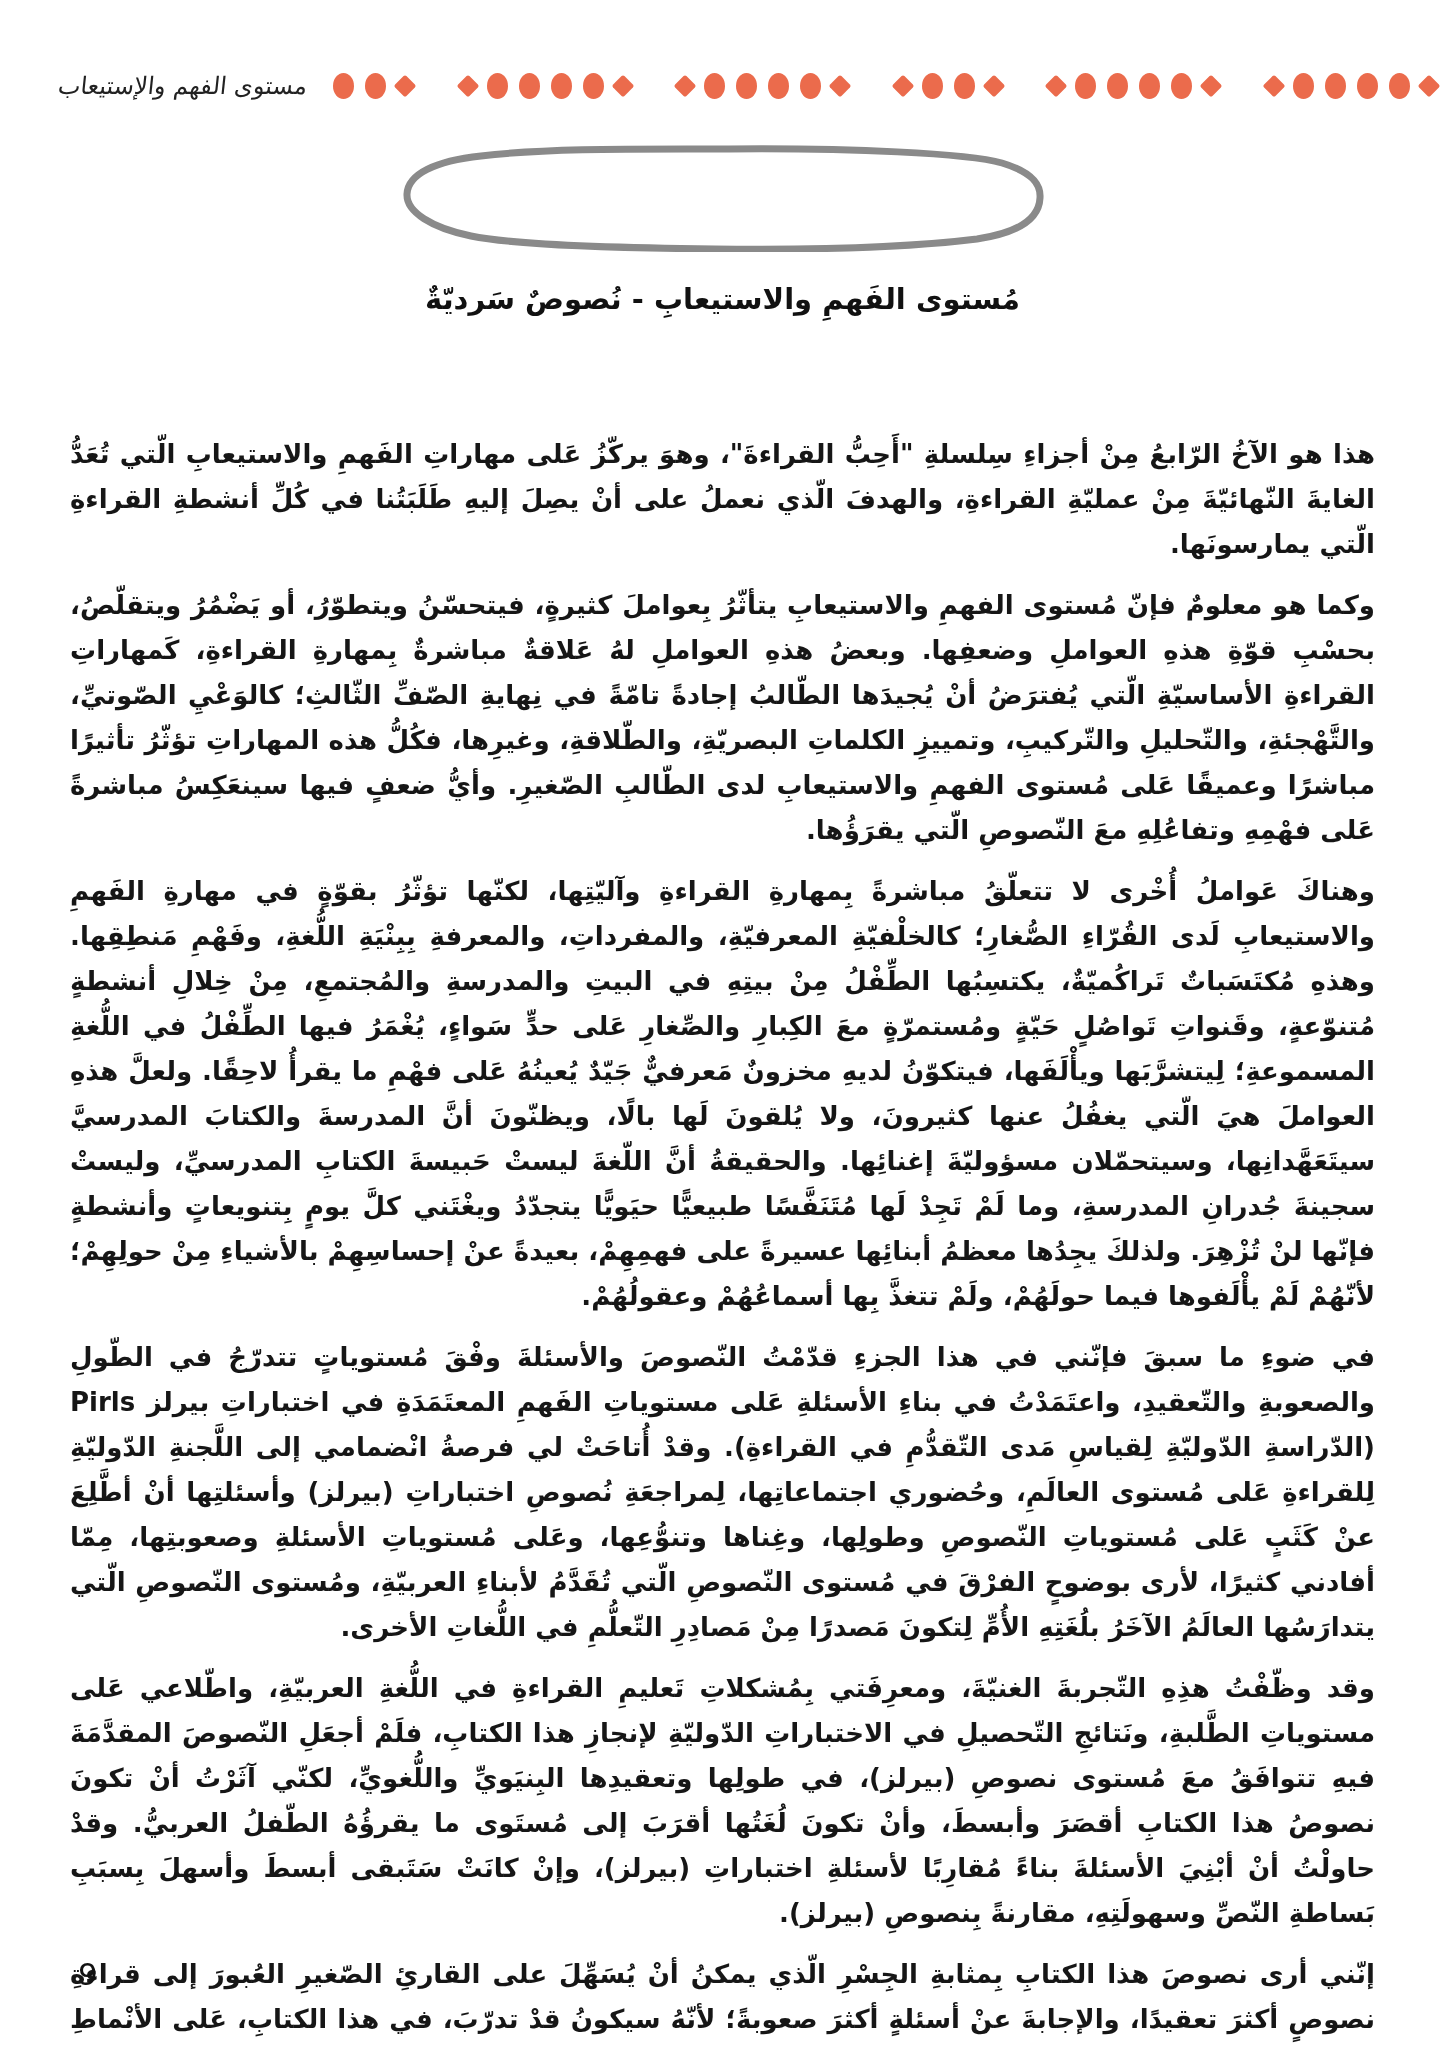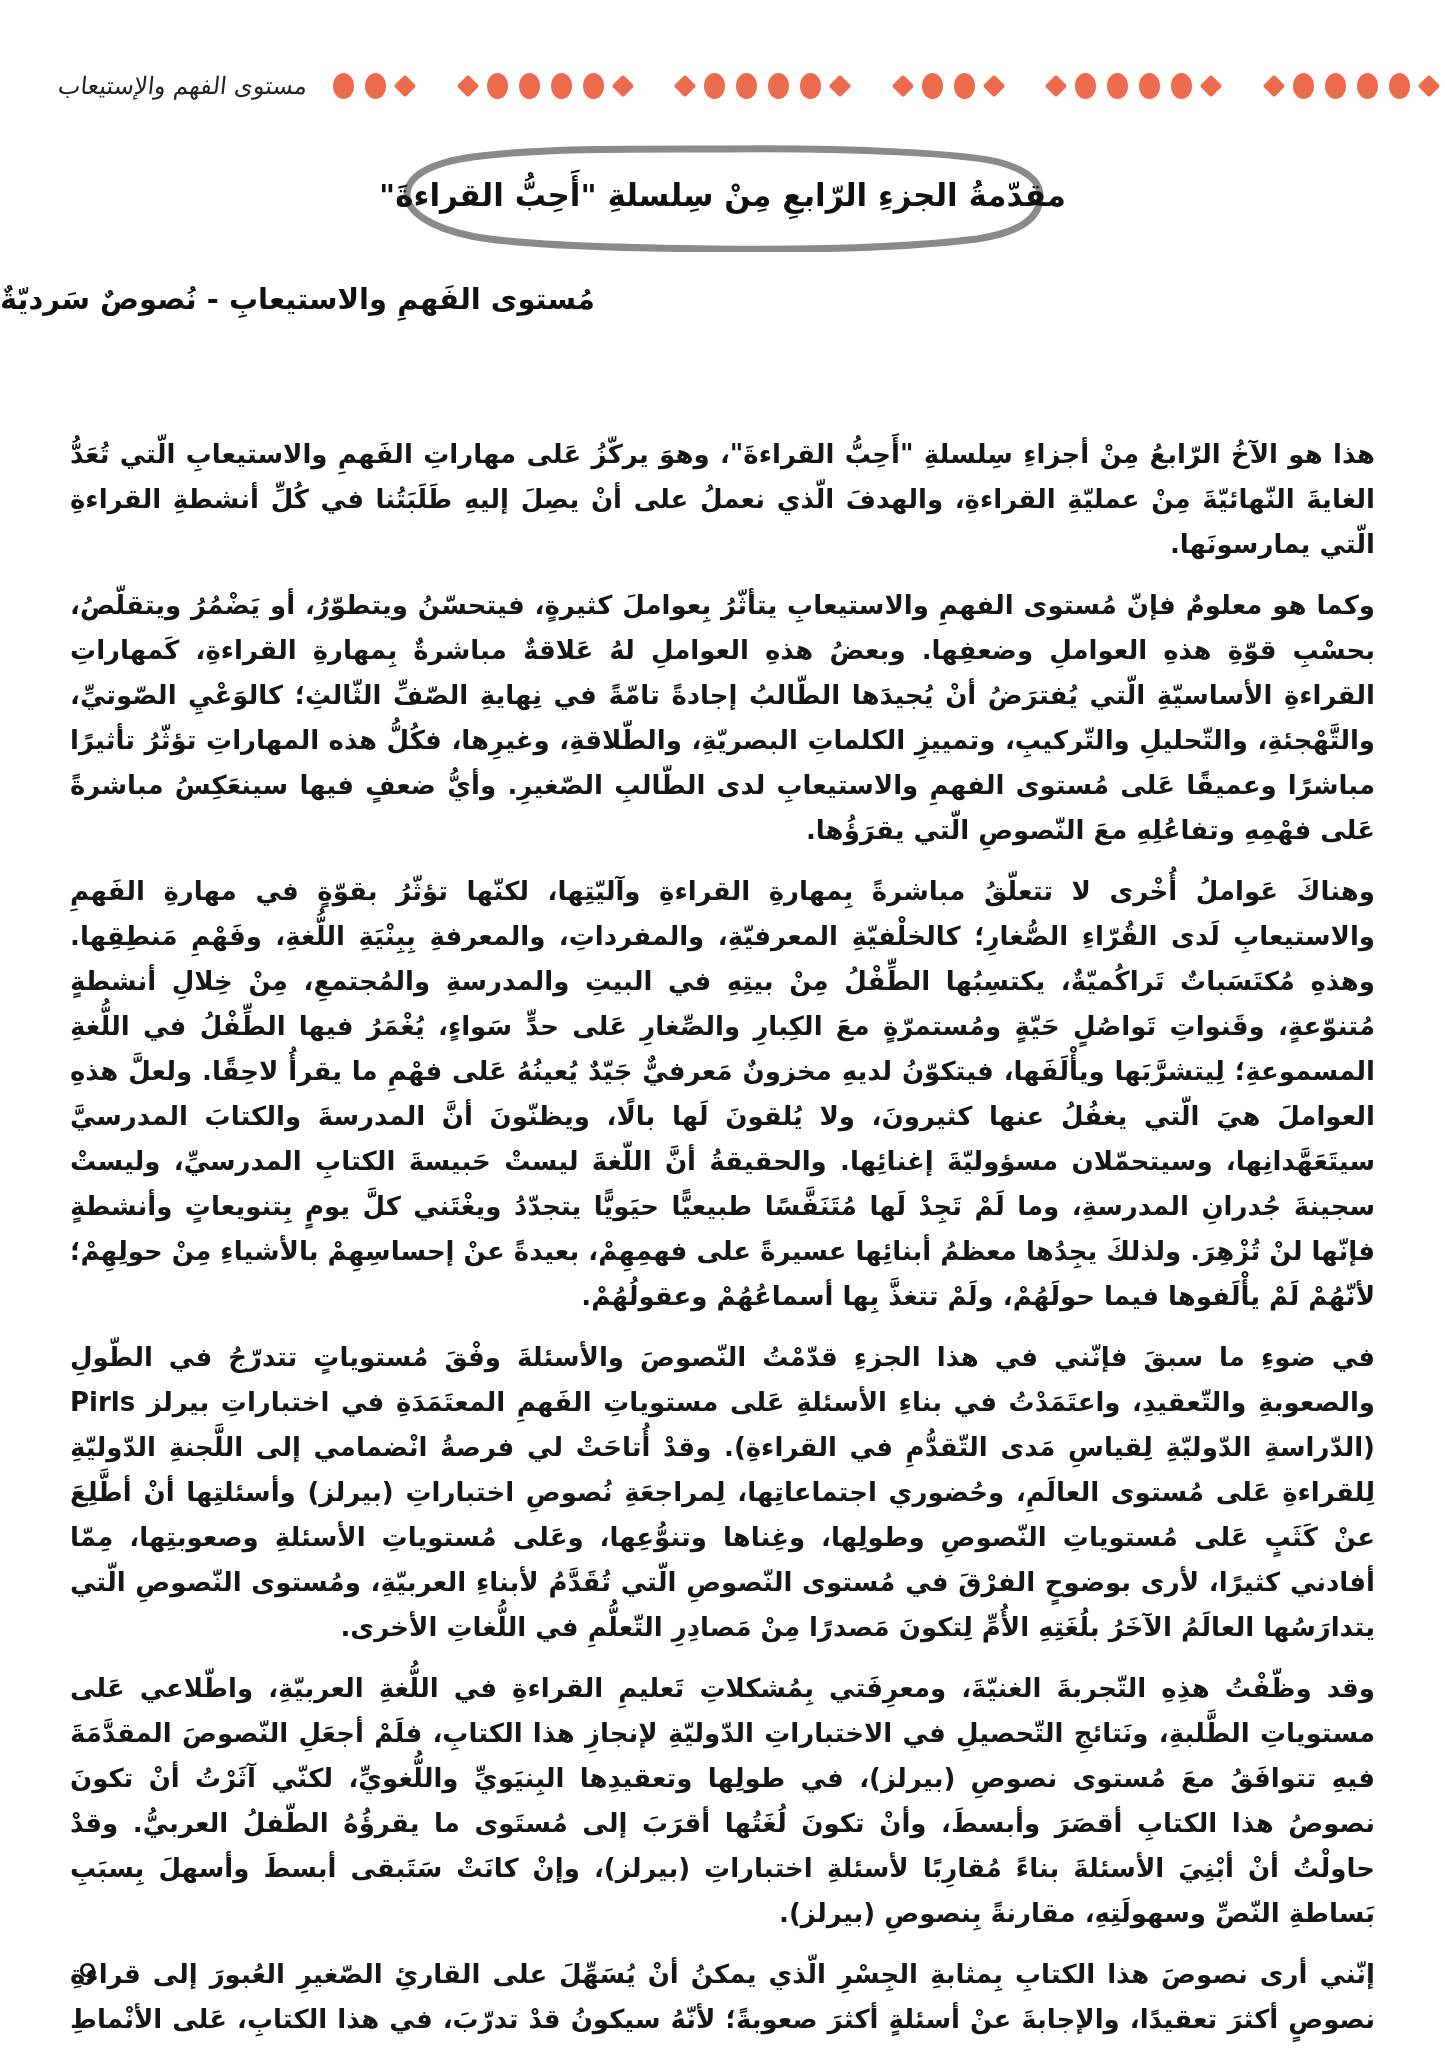--- a/index.html
+++ b/index.html
@@ -59,21 +59,21 @@
   .page-title {
     position: relative;
     font-size: 31px;
     font-weight: bold;
     color: #111;
     white-space: nowrap;
     padding-bottom: 4px;
   }
   .page-subtitle {
     margin: 30px 0 0 0;
-    text-align: left;
+    text-align: center;
     font-size: 29px;
     font-weight: bold;
     color: #111;
   }
 
   
   .content {
     position: absolute;
     top: 432px;
     right: 70px;
@@ -156,21 +156,20 @@
       <path d="M 330 7
                C 450 6, 568 11, 603 21
                C 633 30, 642 42, 641 56
                C 640 77, 618 91, 578 97
                C 506 106, 414 108, 316 107
                C 216 106, 116 103, 72 94
                C 33 86, 7 70, 8 52
                C 9 32, 36 19, 82 14
                C 148 6, 238 7, 330 7 Z" fill="none" stroke="#8A8A8A" stroke-width="7" stroke-linecap="round"></path>
     </svg>
-    <h1 class="page-title">مقدّمةُ الجزءِ الرّابعِ مِنْ سِلسلةِ "أَحِبُّ القراءةَ"</h1>
   </div>
 
   <h2 class="page-subtitle">مُستوى الفَهمِ والاستيعابِ - نُصوصٌ سَرديّةٌ</h2>
 
   <main class="content" style="color: rgb(22, 22, 22);">
     <p>هذا هو الآخُ الرّابعُ مِنْ أجزاءِ سِلسلةِ "أَحِبُّ القراءةَ"، وهوَ يركّزُ عَلى مهاراتِ الفَهمِ والاستيعابِ الّتي تُعَدُّ الغايةَ النّهائيّةَ مِنْ عمليّةِ القراءةِ، والهدفَ الّذي نعملُ على أنْ يصِلَ إليهِ طَلَبَتُنا في كُلِّ أنشطةِ القراءةِ الّتي يمارسونَها.</p>
     <p>وكما هو معلومٌ فإنّ مُستوى الفهمِ والاستيعابِ يتأثّرُ بِعواملَ كثيرةٍ، فيتحسّنُ ويتطوّرُ، أو يَضْمُرُ ويتقلّصُ، بحسْبِ قوّةِ هذهِ العواملِ وضعفِها. وبعضُ هذهِ العواملِ لهُ عَلاقةٌ مباشرةٌ بِمهارةِ القراءةِ، كَمهاراتِ القراءةِ الأساسيّةِ الّتي يُفترَضُ أنْ يُجيدَها الطّالبُ إجادةً تامّةً في نِهايةِ الصّفِّ الثّالثِ؛ كالوَعْيِ الصّوتيِّ، والتَّهْجئةِ، والتّحليلِ والتّركيبِ، وتمييزِ الكلماتِ البصريّةِ، والطّلاقةِ، وغيرِها، فكُلُّ هذه المهاراتِ تؤثّرُ تأثيرًا مباشرًا وعميقًا عَلى مُستوى الفهمِ والاستيعابِ لدى الطّالبِ الصّغيرِ. وأيُّ ضعفٍ فيها سينعَكِسُ مباشرةً عَلى فهْمِهِ وتفاعُلِهِ معَ النّصوصِ الّتي يقرَؤُها.</p>
     <p>وهناكَ عَواملُ أُخْرى لا تتعلّقُ مباشرةً بِمهارةِ القراءةِ وآليّتِها، لكنّها تؤثّرُ بقوّةٍ في مهارةِ الفَهمِ والاستيعابِ لَدى القُرّاءِ الصُّغارِ؛ كالخلْفيّةِ المعرفيّةِ، والمفرداتِ، والمعرفةِ بِبِنْيَةِ اللُّغةِ، وفَهْمِ مَنطِقِها. وهذهِ مُكتَسَباتٌ تَراكُميّةٌ، يكتسِبُها الطِّفْلُ مِنْ بيتِهِ في البيتِ والمدرسةِ والمُجتمعِ، مِنْ خِلالِ أنشطةٍ مُتنوّعةٍ، وقَنواتِ تَواصُلٍ حَيّةٍ ومُستمرّةٍ معَ الكِبارِ والصِّغارِ عَلى حدٍّ سَواءٍ، يُغْمَرُ فيها الطِّفْلُ في اللُّغةِ المسموعةِ؛ لِيتشرَّبَها ويأْلَفَها، فيتكوّنُ لديهِ مخزونٌ مَعرفيٌّ جَيّدٌ يُعينُهُ عَلى فهْمِ ما يقرأُ لاحِقًا. ولعلَّ هذهِ العواملَ هيَ الّتي يغفُلُ عنها كثيرونَ، ولا يُلقونَ لَها بالًا، ويظنّونَ أنَّ المدرسةَ والكتابَ المدرسيَّ سيتَعَهَّدانِها، وسيتحمّلان مسؤوليّةَ إغنائِها. والحقيقةُ أنَّ اللّغةَ ليستْ حَبيسةَ الكتابِ المدرسيِّ، وليستْ سجينةَ جُدرانِ المدرسةِ، وما لَمْ تَجِدْ لَها مُتَنَفَّسًا طبيعيًّا حيَويًّا يتجدّدُ ويغْتَني كلَّ يومٍ بِتنويعاتٍ وأنشطةٍ فإنّها لنْ تُزْهِرَ. ولذلكَ يجِدُها معظمُ أبنائِها عسيرةً على فهمِهِمْ، بعيدةً عنْ إحساسِهِمْ بالأشياءِ مِنْ حولِهِمْ؛ لأنّهُمْ لَمْ يأْلَفوها فيما حولَهُمْ، ولَمْ تتغذَّ بِها أسماعُهُمْ وعقولُهُمْ.</p>
     <p>في ضوءِ ما سبقَ فإنّني في هذا الجزءِ قدّمْتُ النّصوصَ والأسئلةَ وفْقَ مُستوياتٍ تتدرّجُ في الطّولِ والصعوبةِ والتّعقيدِ، واعتَمَدْتُ في بناءِ الأسئلةِ عَلى مستوياتِ الفَهمِ المعتَمَدَةِ في اختباراتِ بيرلز Pirls (الدّراسةِ الدّوليّةِ لِقياسِ مَدى التّقدُّمِ في القراءةِ). وقدْ أُتاحَتْ لي فرصةُ انْضمامي إلى اللَّجنةِ الدّوليّةِ لِلقراءةِ عَلى مُستوى العالَمِ، وحُضوري اجتماعاتِها، لِمراجعَةِ نُصوصِ اختباراتِ (بيرلز) وأسئلتِها أنْ أطَّلِعَ عنْ كَثَبٍ عَلى مُستوياتِ النّصوصِ وطولِها، وغِناها وتنوُّعِها، وعَلى مُستوياتِ الأسئلةِ وصعوبتِها، مِمّا أفادني كثيرًا، لأرى بوضوحٍ الفرْقَ في مُستوى النّصوصِ الّتي تُقَدَّمُ لأبناءِ العربيّةِ، ومُستوى النّصوصِ الّتي يتدارَسُها العالَمُ الآخَرُ بلُغَتِهِ الأُمِّ لِتكونَ مَصدرًا مِنْ مَصادِرِ التّعلُّمِ في اللُّغاتِ الأخرى.</p>
     <p>وقد وظّفْتُ هذِهِ التّجربةَ الغنيّةَ، ومعرِفَتي بِمُشكلاتِ تَعليمِ القراءةِ في اللُّغةِ العربيّةِ، واطّلاعي عَلى مستوياتِ الطَّلبةِ، ونَتائجِ التّحصيلِ في الاختباراتِ الدّوليّةِ لإنجازِ هذا الكتابِ، فلَمْ أجعَلِ النّصوصَ المقدَّمَةَ فيهِ تتوافَقُ معَ مُستوى نصوصِ (بيرلز)، في طولِها وتعقيدِها البِنيَويِّ واللُّغويِّ، لكنّي آثَرْتُ أنْ تكونَ نصوصُ هذا الكتابِ أقصَرَ وأبسطَ، وأنْ تكونَ لُغَتُها أقرَبَ إلى مُستَوى ما يقرؤُهُ الطّفلُ العربيُّ. وقدْ حاولْتُ أنْ أبْنِيَ الأسئلةَ بناءً مُقارِبًا لأسئلةِ اختباراتِ (بيرلز)، وإنْ كانَتْ سَتَبقى أبسطَ وأسهلَ بِسبَبِ بَساطةِ النّصِّ وسهولَتِهِ، مقارنةً بِنصوصِ (بيرلز).</p>

